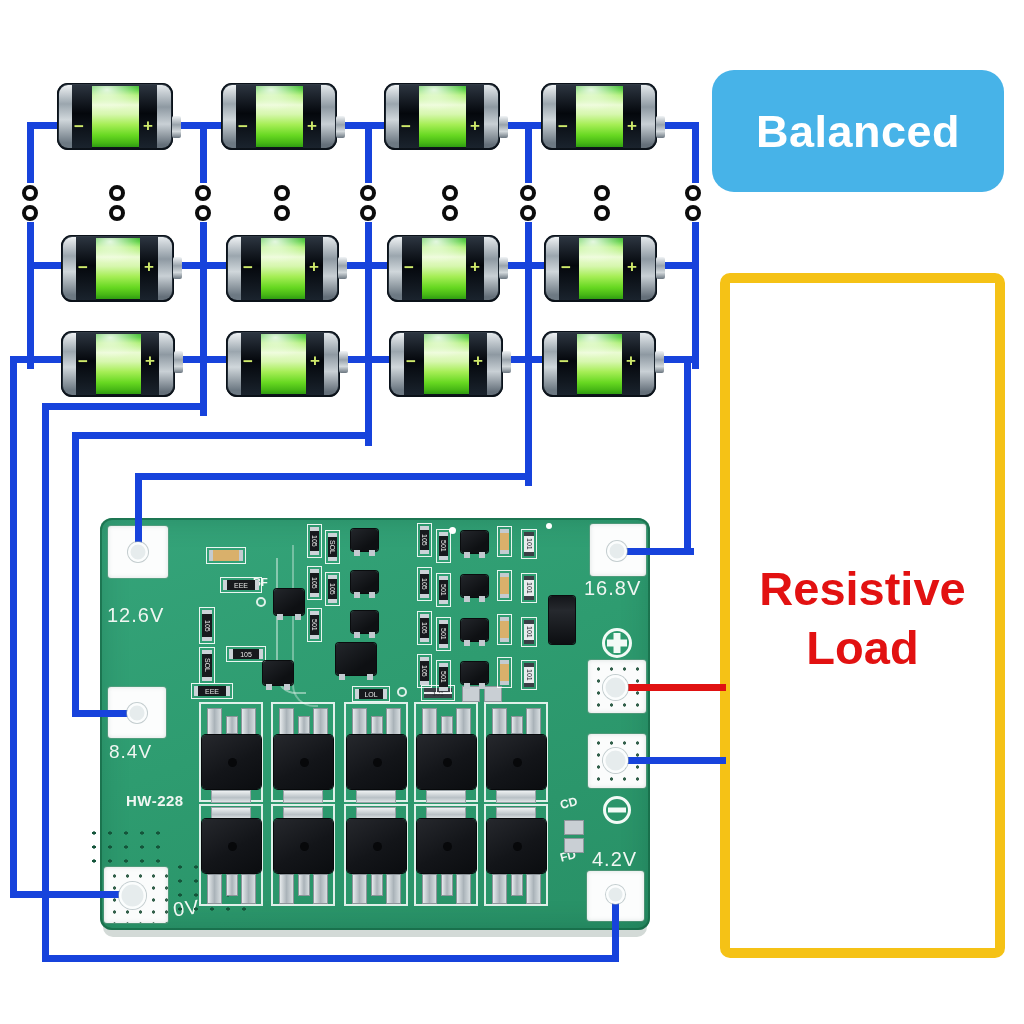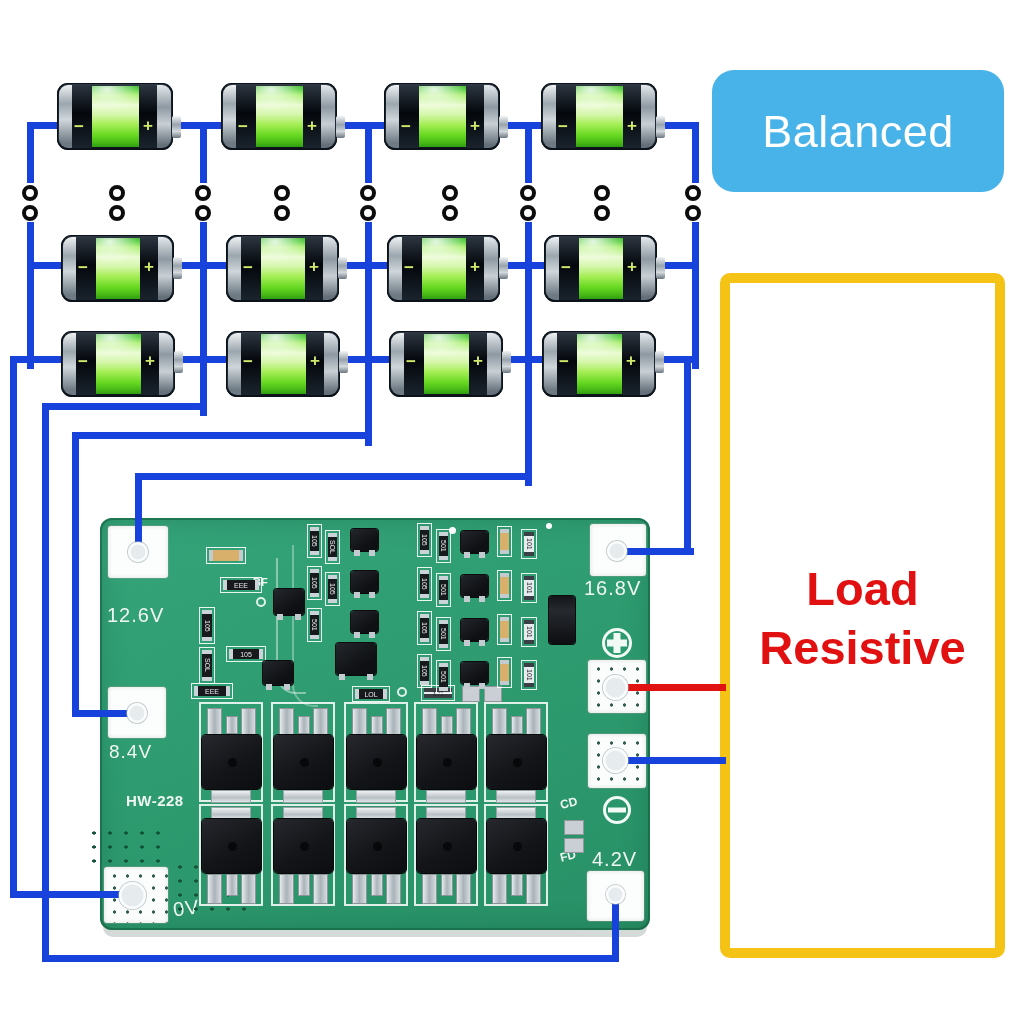--- a/index.html
+++ b/index.html
@@ -2,21 +2,21 @@
 <html style="--wire_blue: #1743DC; --wire_red: #E01212; --badge_blue: #47B3E8; --load_border: #F5C216; --load_text: #E21111; --board_green: #2E9C70;"><head>
 <meta charset="utf-8">
 <style>
   html,body{margin:0;padding:0;background:#fff;}
   #stage{position:relative;width:1024px;height:1024px;background:#fff;overflow:hidden;
          font-family:"Liberation Sans",sans-serif;}
   
   .balanced{position:absolute;left:712px;top:70px;width:292px;height:122px;border-radius:22px;
             background:var(--badge_blue);display:flex;flex-direction:column;align-items:center;
             justify-content:center;z-index:6;}
-  .balanced div{color:#fff;font-weight:normal;font-size:45px;line-height:55px;letter-spacing:.5px;}
+  .balanced div{color:#fff;font-weight:bold;font-size:45px;line-height:55px;letter-spacing:.5px;}
   .loadbox{position:absolute;left:720px;top:273px;width:285px;height:685px;box-sizing:border-box;
            border:10px solid var(--load_border);border-radius:10px;background:#fff;z-index:1;}
   .loadtext{position:absolute;left:0;top:276px;width:100%;text-align:center;
             color:var(--load_text);font-weight:bold;font-size:47px;line-height:59px;}
   
   .wire{position:absolute;background:var(--wire_blue);z-index:2;}
   .wire.red{background:var(--wire_red);}
   
   .pdot{position:absolute;width:16px;height:16px;box-sizing:border-box;border:4.5px solid #0c0c0c;
         border-radius:50%;background:#fff;z-index:4;}
@@ -97,22 +97,22 @@
 <body>
 
 <div id="stage">
 
   <div class="balanced">
     <div>Balanced</div>
   </div>
 
   <div class="loadbox">
     <div class="loadtext">
+      <div>Resistive</div>
       <div>Load</div>
-      <div>Resistive</div>
     </div>
   </div>
 
   <div class="bedge"></div>
 
   <div class="board">
     
   </div>
 
   <div class="pad" style="left:108px;top:526px;width:60px;height:52px;z-index:1"></div>

